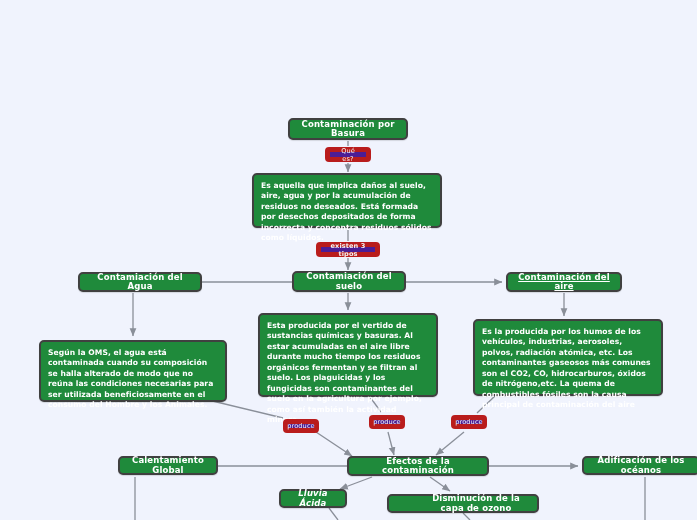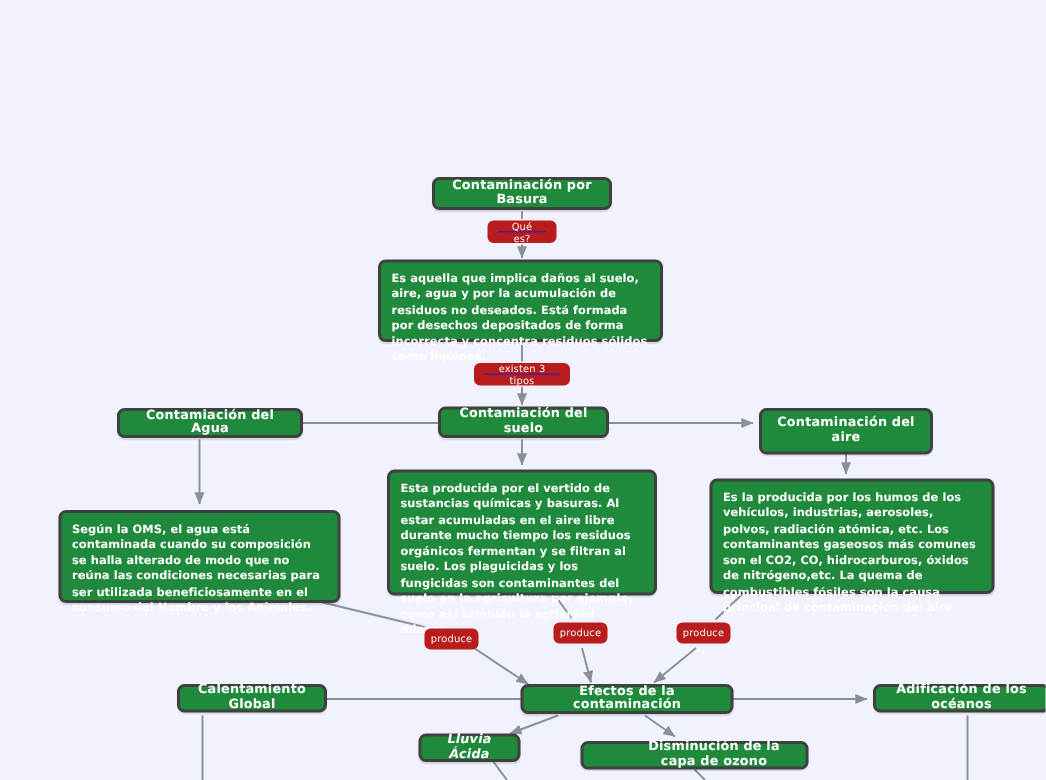--- a/index.html
+++ b/index.html
@@ -52,21 +52,21 @@
     line-height: 1.38;
     padding: 6px 7px;
     display: block;
     font-weight: bold;
     letter-spacing: 0.05px;
   }
   .tag {
     position: absolute;
     box-sizing: border-box;
     background: #4c1d95;
-    border: 7px solid #b91c1c;
+    border: 5px solid #b91c1c;
     border-radius: 4px;
     color: #f2f2f2;
     font-size: 6.6px;
     text-align: center;
     display: flex;
     align-items: center;
     justify-content: center;
     padding: 0 5px;
     letter-spacing: 0.1px;
   }
@@ -137,33 +137,33 @@
   </div>
 
   <div class="tag" style="left:325px; top:147px; width:46px; height:15px;">
     <span>Qué es?</span>
   </div>
 
   <div class="node para" style="left:252px; top:173px; width:190px; height:55px;">
     <span>Es aquella que implica daños al suelo, aire, agua y por la acumulación de residuos no deseados. Está formada por desechos depositados de forma incorrecta y concentra residuos sólidos como líquidos.</span>
   </div>
 
-  <div class="tag" style="left:316px; top:242px; width:64px; height:15px;">
+  <div class="tag" style="left:316px; top:242px; width:64px; height:15px;font-weight:bold;">
     <span>existen 3 tipos</span>
   </div>
 
   <div class="node title" style="left:292px; top:271px; width:114px; height:21px;">
     <span>Contamiación del suelo</span>
   </div>
 
   <div class="node title" style="left:78px; top:272px; width:124px; height:20px;">
     <span>Contamiación del Agua</span>
   </div>
 
-  <div class="node title" style="left:506px; top:272px; width:116px; height:31px;">
+  <div class="node title" style="left:506px; top:272px; width:116px; height:20px;text-decoration:underline;">
     <span>Contaminación del aire</span>
   </div>
 
   <div class="node para" style="left:39px; top:340px; width:188px; height:62px;">
     <span>Según la OMS, el agua está contaminada cuando su composición se halla alterado de modo que no reúna las condiciones necesarias para ser utilizada beneficiosamente en el consumo del Hombre y los Animales.</span>
   </div>
 
   <div class="node para" style="left:258px; top:313px; width:180px; height:84px;">
     <span>Esta producida por el vertido de sustancias químicas y basuras. Al estar acumuladas en el aire libre durante mucho tiempo los residuos orgánicos fermentan y se filtran al suelo. Los plaguicidas y los fungicidas son contaminantes del suelo en la agricultura por ejemplo, como así también la actividad minera.</span>
   </div>

